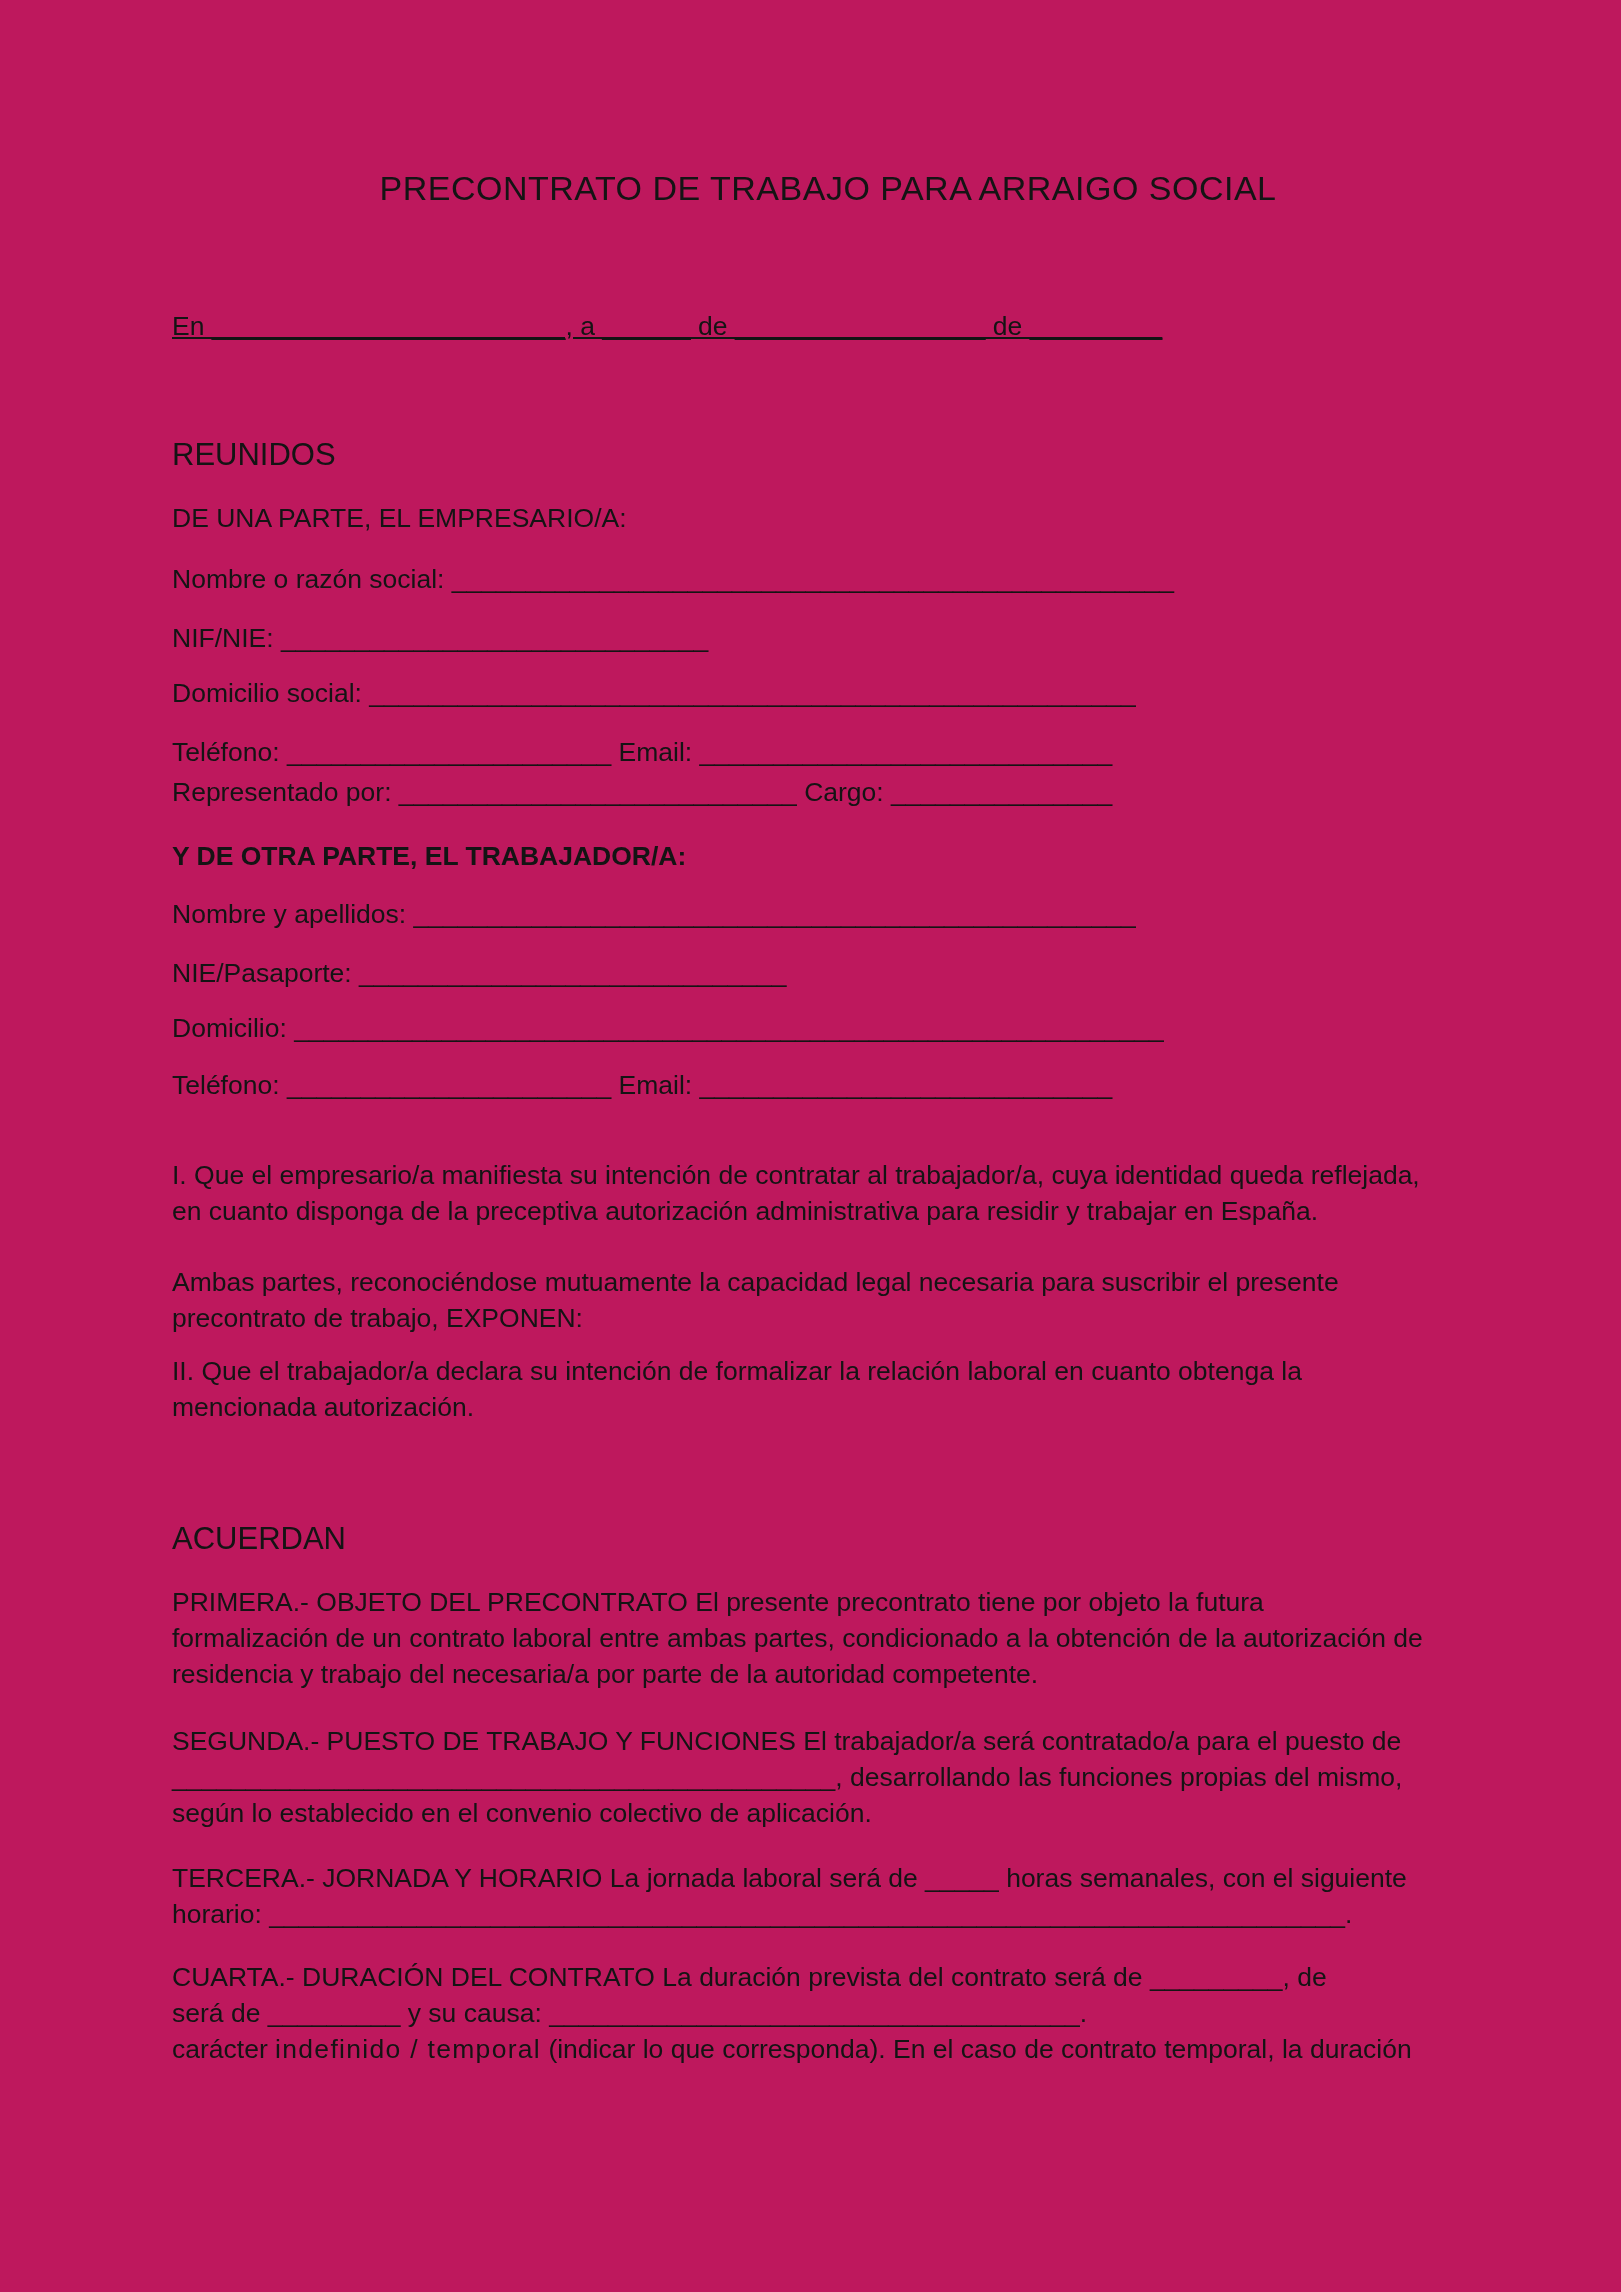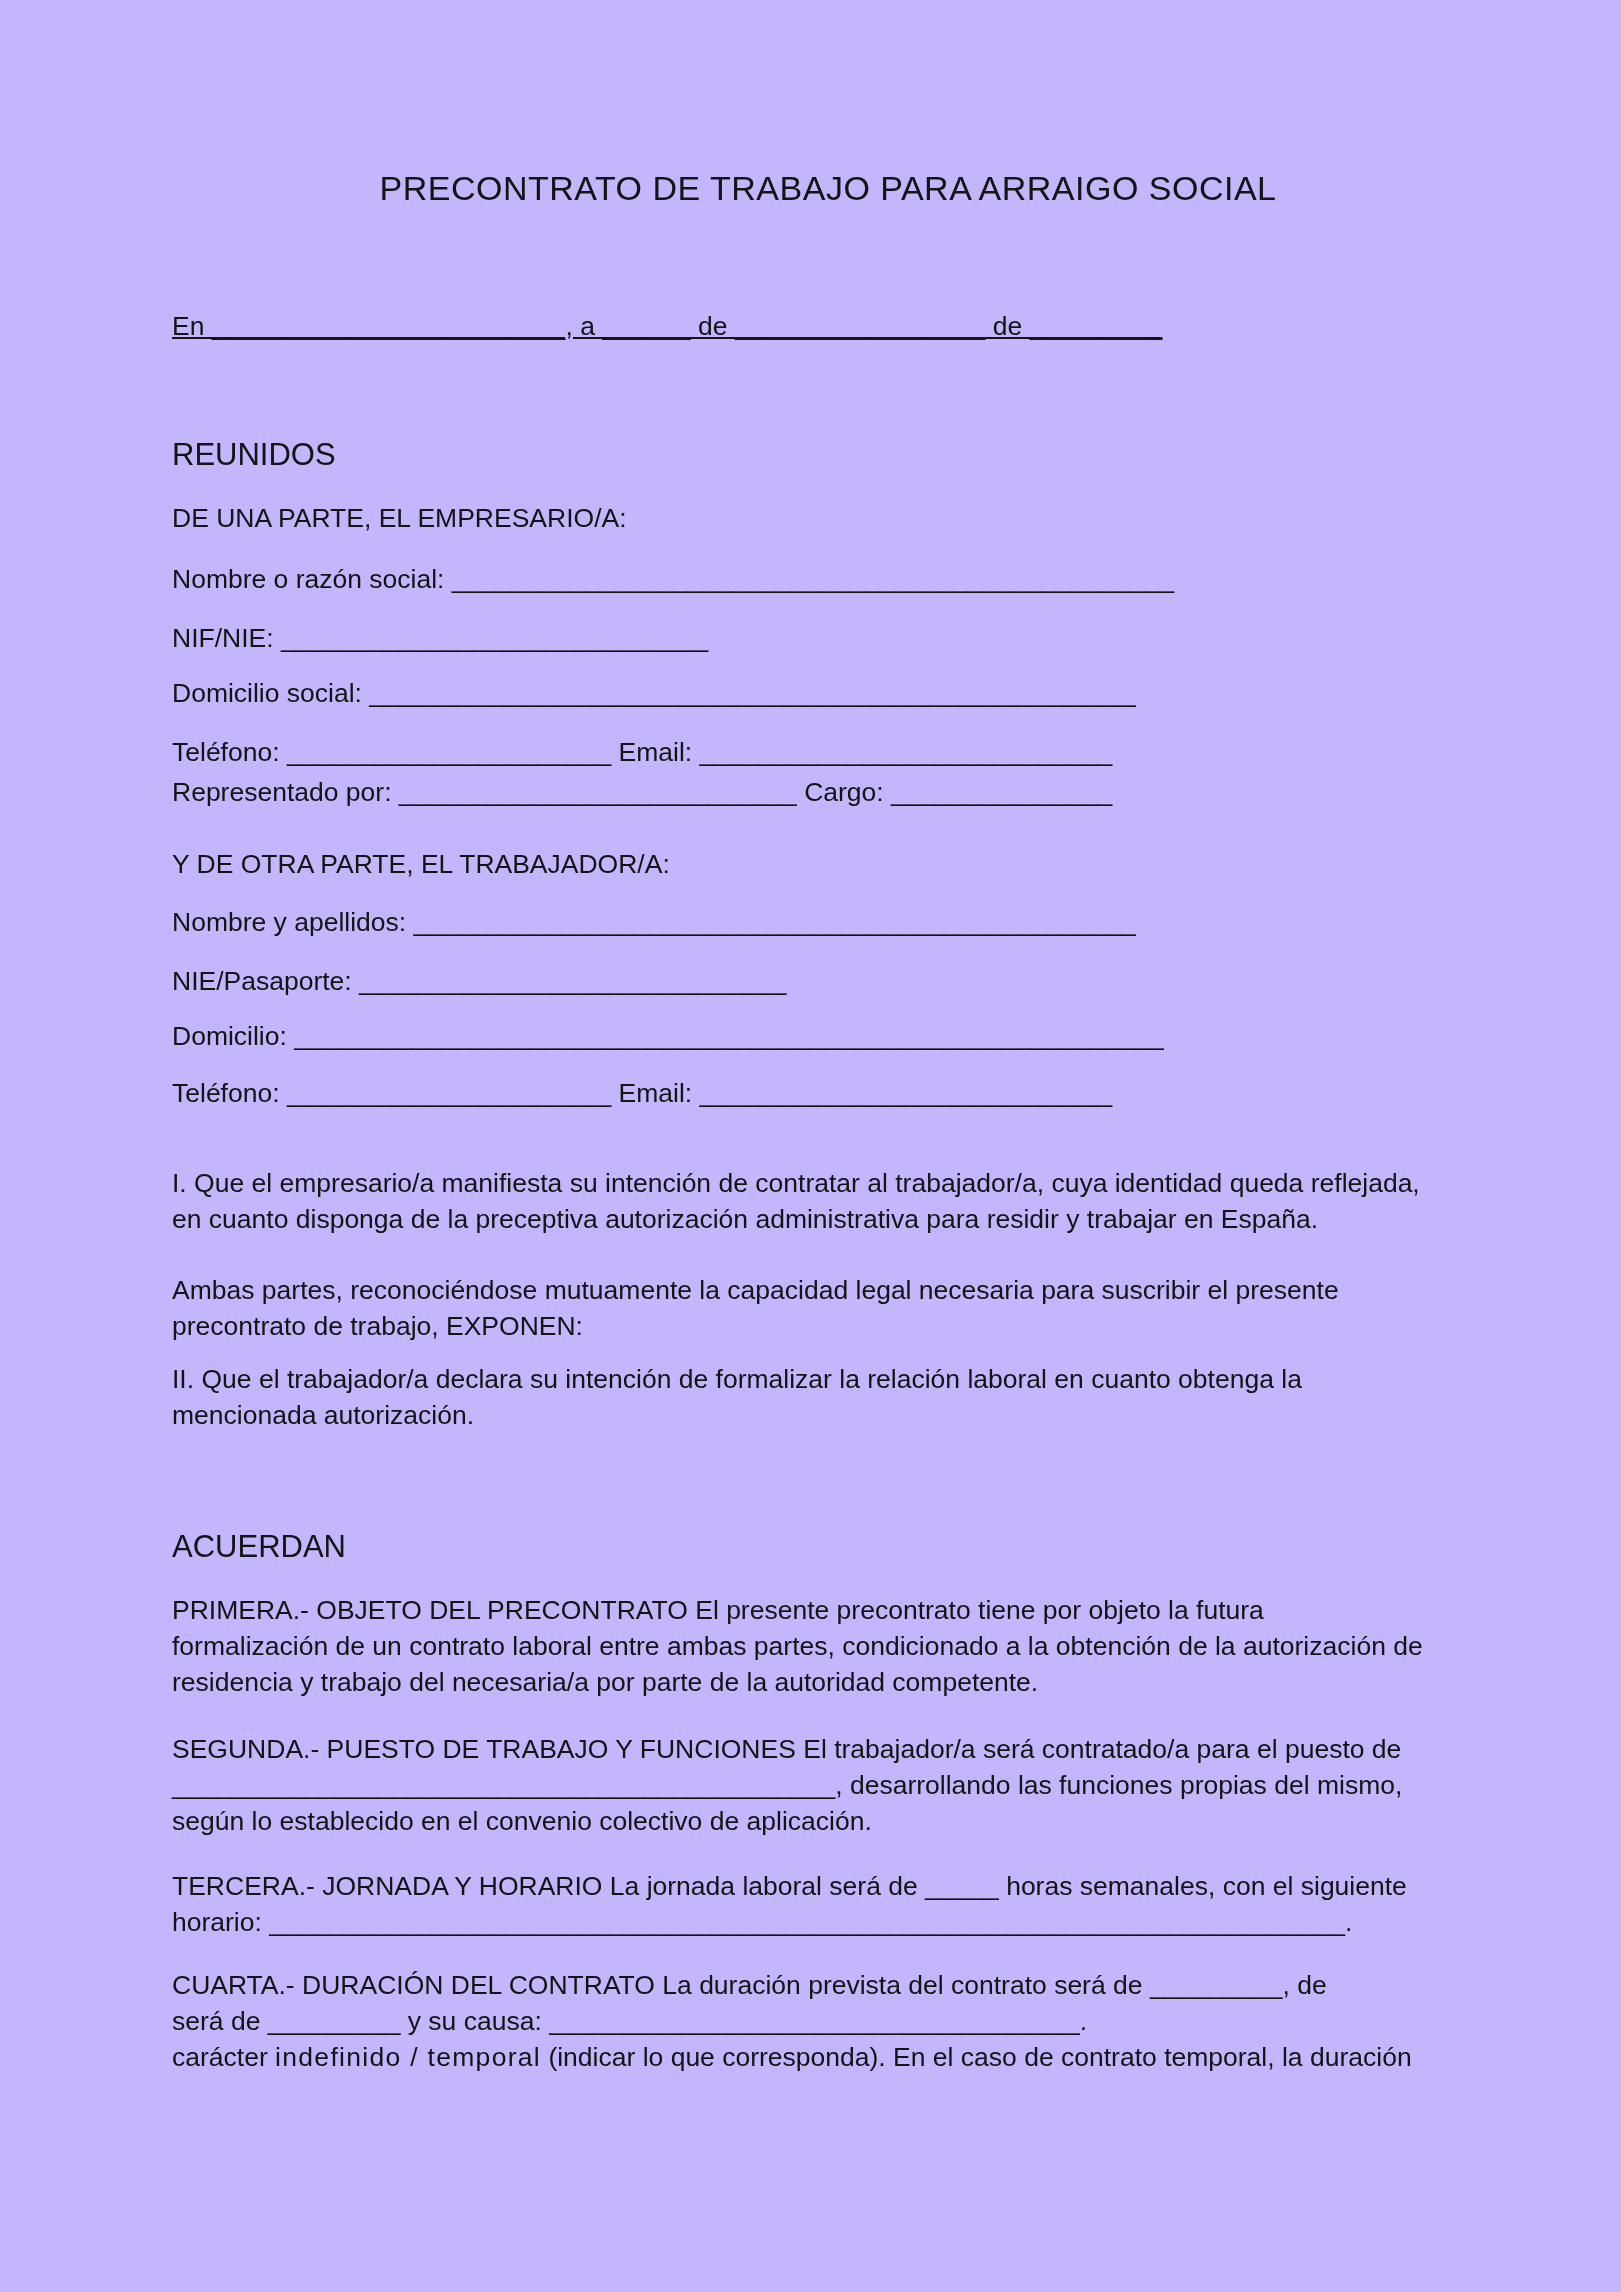--- a/index.html
+++ b/index.html
@@ -4,21 +4,21 @@
 <style>
   html, body {
     margin: 0;
     padding: 0;
     background: #ffffff;
   }
   .page {
     position: relative;
     width: 1621px;
     height: 2293px;
-    background: #c4b5fd;
+    background: #be185d;
     color: #141414;
     font-family: "Liberation Sans", "DejaVu Sans", sans-serif;
     box-sizing: border-box;
     padding: 167px 137px 0 172px;
     overflow: hidden;
   }
   .doc-title {
     font-size: 34px;
     font-weight: 400;
     line-height: 43px;
@@ -43,21 +43,21 @@
   }
   .heading-reunidos { margin-top: 90px; }
   .heading-acuerdan { margin-top: 93px; }
   .party-intro {
     font-size: 26.5px;
     line-height: 36px;
     margin: 0;
     white-space: nowrap;
   }
   .employer-intro { margin-top: 24.5px; }
-  .worker-intro   { margin-top: 36px; }
+  .worker-intro   { margin-top: 28px; font-weight: bold; }
   .field-line {
     font-size: 26.5px;
     line-height: 36px;
     margin: 0;
     white-space: nowrap;
   }
   .mt-26 { margin-top: 25.5px; }
   .mt-23 { margin-top: 22.5px; }
   .mt-21 { margin-top: 20.6px; }
   .mt-20 { margin-top: 19.6px; }

